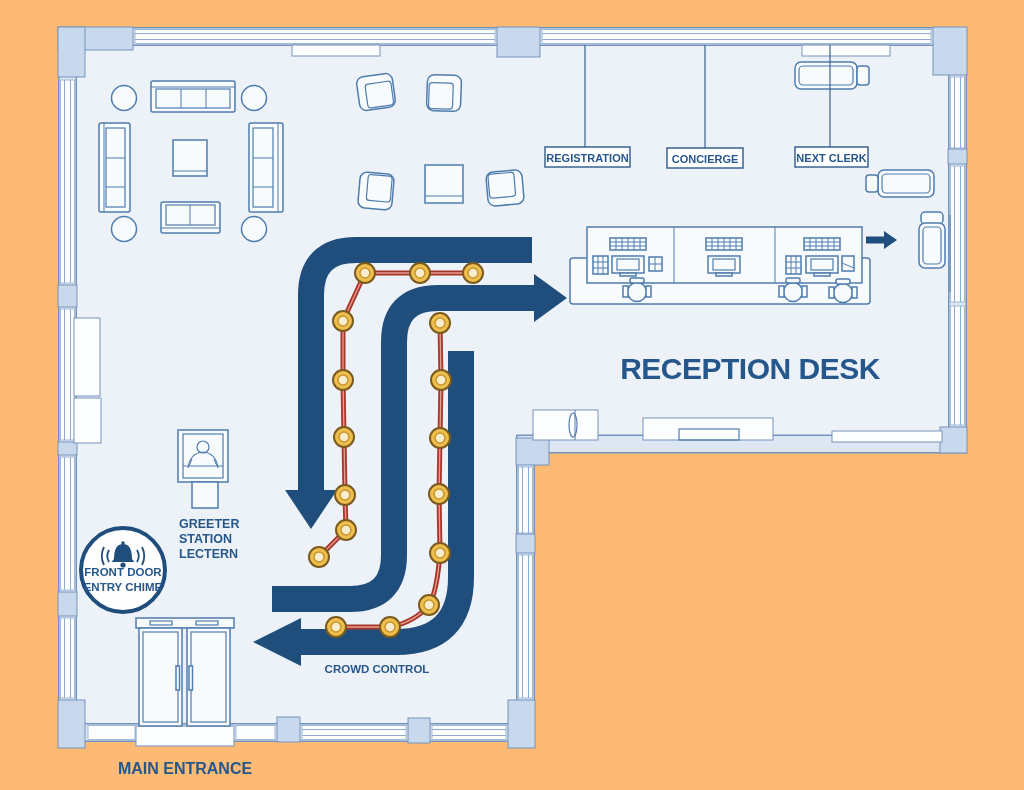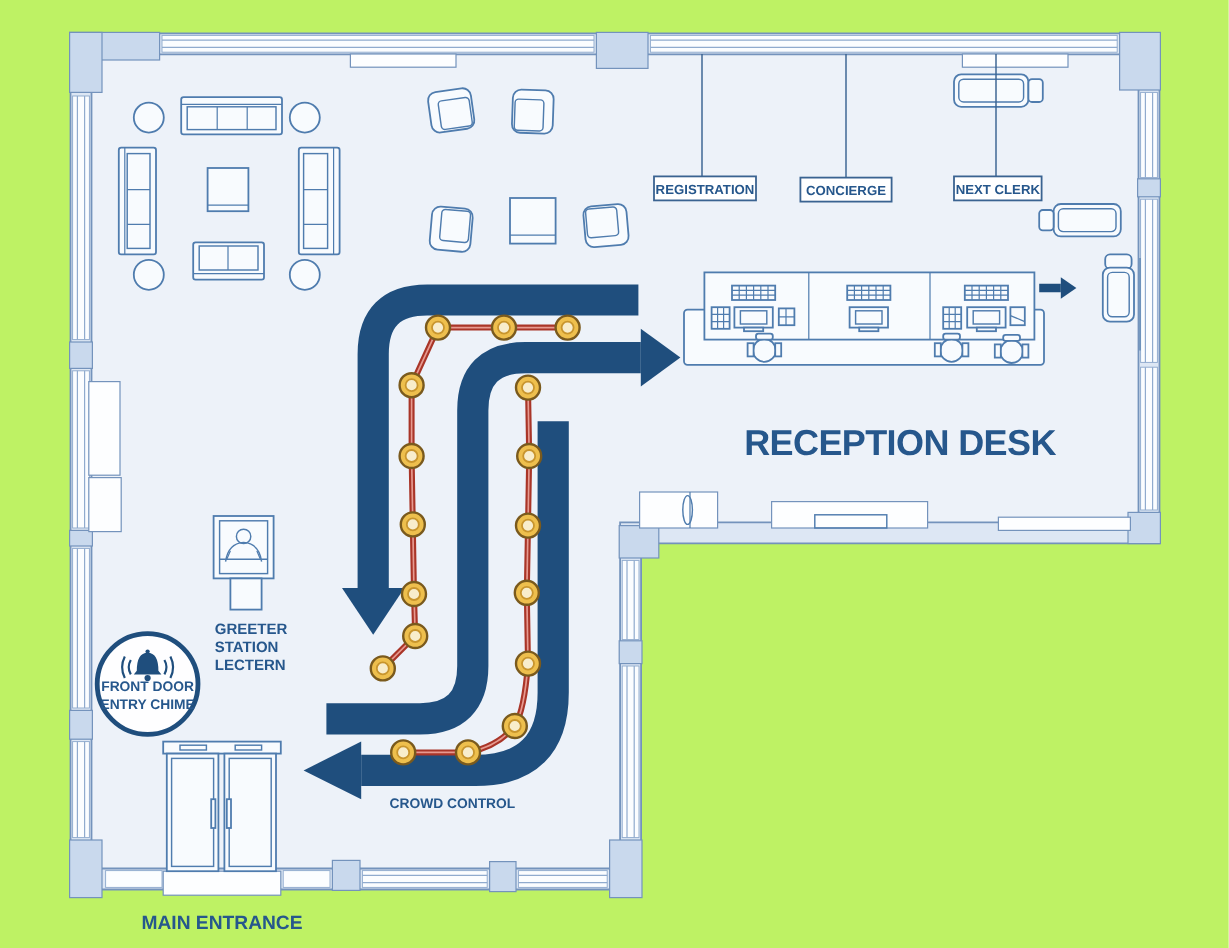--- a/index.html
+++ b/index.html
@@ -1,16 +1,16 @@
 <!DOCTYPE html>
 <html><head>
 <meta charset="utf-8">
 <style>
   html,body{margin:0;padding:0;background:#ffffff;}
-  .stage{position:relative;width:1024px;height:790px;background:#bef264;overflow:hidden;
+  .stage{position:relative;width:1024px;height:790px;background:#fdba74;overflow:hidden;
          font-family:"Liberation Sans",sans-serif;}
   svg{display:block;}
   
   .wall-band{fill:#edf2f9;stroke:#7493bc;stroke-width:19;}
   .wall-inner{fill:none;stroke:#dde7f4;stroke-width:16;}
   .pier{fill:#c9d9ed;stroke:#7493bc;stroke-width:1;}
   .win{fill:#fbfdff;stroke:#90abce;stroke-width:0.8;}
   .wline{stroke:#90abce;stroke-width:1;fill:none;}
   .alc{fill:#fdfeff;stroke:#7493bc;stroke-width:1;}
   

